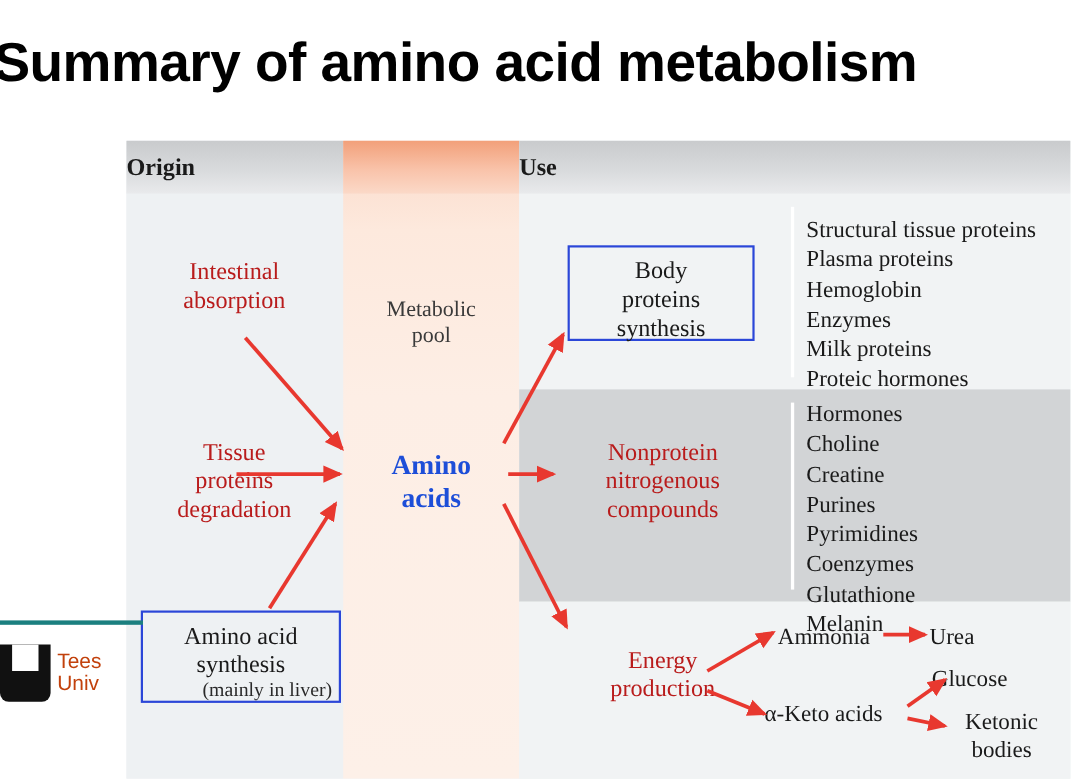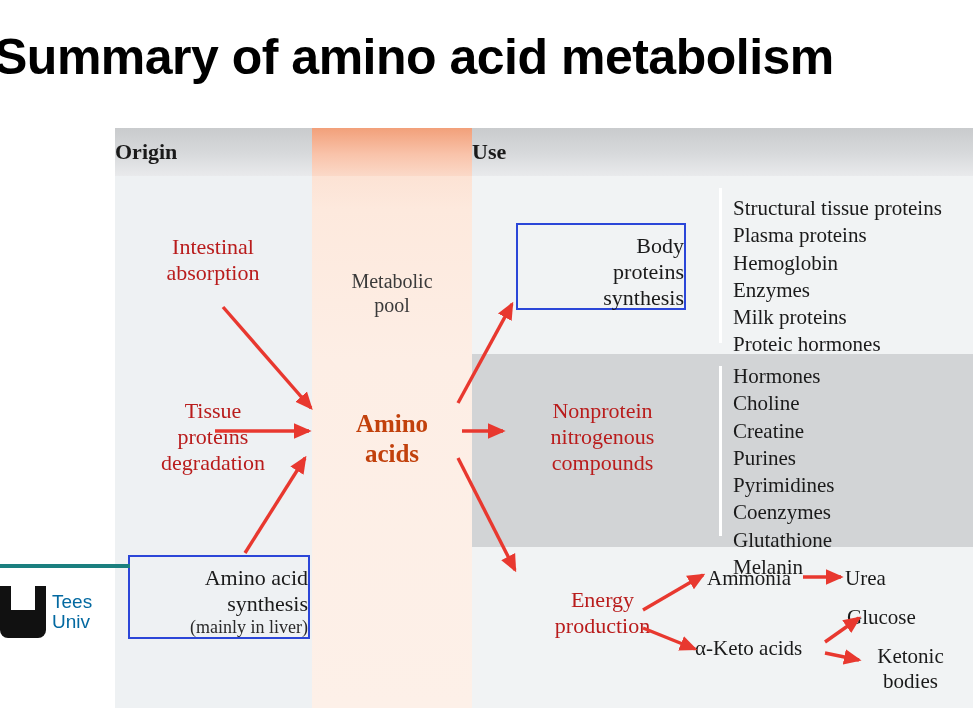--- a/index.html
+++ b/index.html
@@ -129,29 +129,29 @@
   }
   #metabolic-pool {
     left: 200px; top: 142px; width: 154px;
     font-size: 20px;
     color: #3a3a3a;
   }
   #amino-acids {
     left: 200px; top: 281px; width: 154px;
     font-weight: bold;
     font-size: 25px;
-    color: #c2410c;
+    color: #1d4ed8;
   }
 
   
   .boxed {
     position: absolute;
     border: 2px solid #2b46d8;
     background: transparent;
-    text-align: right;
+    text-align: center;
     font-family: "Liberation Serif", serif;
     font-size: 22px;
     color: #1a1a1a;
     line-height: 1.18;
     box-sizing: border-box;
   }
   #box-amino-synthesis {
     left: 13px; top: 427px; width: 182px; height: 84px;
     padding-top: 8px;
   }
@@ -234,21 +234,21 @@
     left: 11px; top: 22px;
     width: 24px; height: 24px;
     background: #ffffff;
   }
   #logo-text {
     position: absolute;
     left: 52px; top: 28px;
     font-family: "Liberation Sans", sans-serif;
     font-size: 19px;
     line-height: 1.05;
-    color: #0369a1;
+    color: #c2410c;
   }
 </style>
 </head>
 <body>
 
 <div id="slide-title">Summary of amino acid metabolism</div>
 
 <div id="diagram">
 
   <div class="col-origin"></div>

